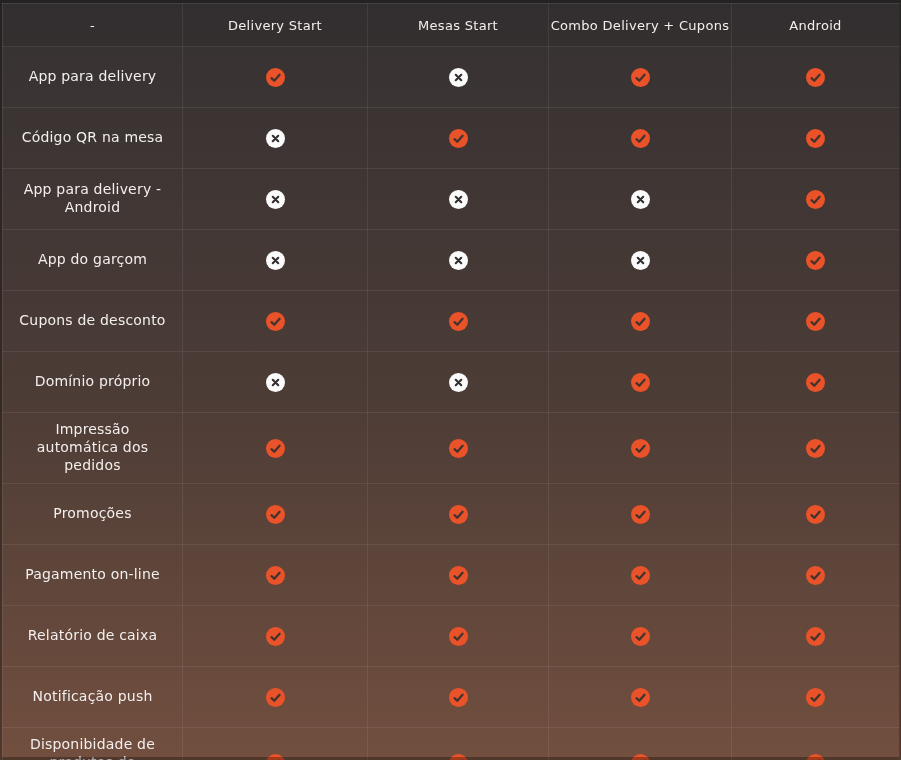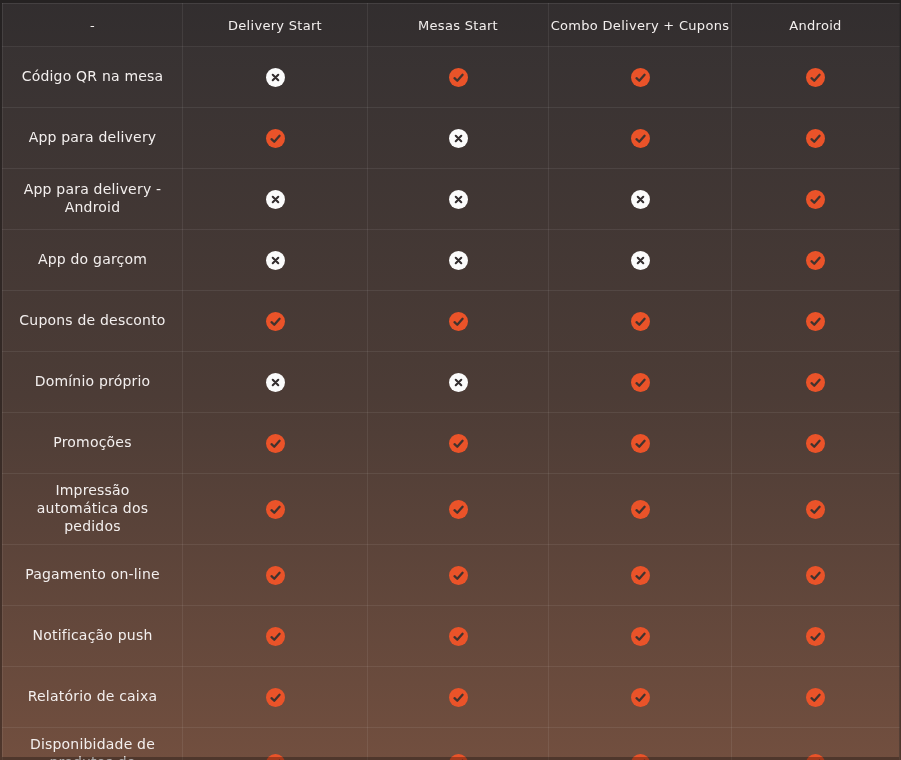--- a/index.html
+++ b/index.html
@@ -79,58 +79,58 @@
       <tr>
         <th>-</th>
         <th>Delivery Start</th>
         <th>Mesas Start</th>
         <th>Combo Delivery + Cupons</th>
         <th>Android</th>
       </tr>
     </thead>
     <tbody>
         <tr>
+    <td class="feature">App para delivery</td>
+    <td class="cell"><span class="icon"><svg width="19" height="19" viewBox="0 0 20 20" xmlns="http://www.w3.org/2000/svg">
+    <circle cx="10" cy="10" r="10" fill="var(--check-circle, #ea5329)"></circle>
+    <path d="M5.8 10.7 L8.7 13.4 L14.3 7.1" fill="none" stroke="var(--check-mark, #41332e)" stroke-width="2.4" stroke-linecap="round" stroke-linejoin="round"></path>
+  </svg></span></td>
+    <td class="cell"><span class="icon"><svg width="19" height="19" viewBox="0 0 20 20" xmlns="http://www.w3.org/2000/svg">
+    <circle cx="10" cy="10" r="10" fill="var(--x-circle, #fbfbfb)"></circle>
+    <path d="M7.1 7.1 L12.9 12.9 M12.9 7.1 L7.1 12.9" fill="none" stroke="var(--x-mark, #322c2d)" stroke-width="2.2" stroke-linecap="round"></path>
+  </svg></span></td>
+    <td class="cell"><span class="icon"><svg width="19" height="19" viewBox="0 0 20 20" xmlns="http://www.w3.org/2000/svg">
+    <circle cx="10" cy="10" r="10" fill="var(--check-circle, #ea5329)"></circle>
+    <path d="M5.8 10.7 L8.7 13.4 L14.3 7.1" fill="none" stroke="var(--check-mark, #41332e)" stroke-width="2.4" stroke-linecap="round" stroke-linejoin="round"></path>
+  </svg></span></td>
+    <td class="cell"><span class="icon"><svg width="19" height="19" viewBox="0 0 20 20" xmlns="http://www.w3.org/2000/svg">
+    <circle cx="10" cy="10" r="10" fill="var(--check-circle, #ea5329)"></circle>
+    <path d="M5.8 10.7 L8.7 13.4 L14.3 7.1" fill="none" stroke="var(--check-mark, #41332e)" stroke-width="2.4" stroke-linecap="round" stroke-linejoin="round"></path>
+  </svg></span></td>
+  </tr>
+        <tr>
     <td class="feature">Código QR na mesa</td>
     <td class="cell"><span class="icon"><svg width="19" height="19" viewBox="0 0 20 20" xmlns="http://www.w3.org/2000/svg">
     <circle cx="10" cy="10" r="10" fill="var(--x-circle, #fbfbfb)"></circle>
     <path d="M7.1 7.1 L12.9 12.9 M12.9 7.1 L7.1 12.9" fill="none" stroke="var(--x-mark, #322c2d)" stroke-width="2.2" stroke-linecap="round"></path>
   </svg></span></td>
     <td class="cell"><span class="icon"><svg width="19" height="19" viewBox="0 0 20 20" xmlns="http://www.w3.org/2000/svg">
     <circle cx="10" cy="10" r="10" fill="var(--check-circle, #ea5329)"></circle>
     <path d="M5.8 10.7 L8.7 13.4 L14.3 7.1" fill="none" stroke="var(--check-mark, #41332e)" stroke-width="2.4" stroke-linecap="round" stroke-linejoin="round"></path>
   </svg></span></td>
     <td class="cell"><span class="icon"><svg width="19" height="19" viewBox="0 0 20 20" xmlns="http://www.w3.org/2000/svg">
     <circle cx="10" cy="10" r="10" fill="var(--check-circle, #ea5329)"></circle>
     <path d="M5.8 10.7 L8.7 13.4 L14.3 7.1" fill="none" stroke="var(--check-mark, #41332e)" stroke-width="2.4" stroke-linecap="round" stroke-linejoin="round"></path>
   </svg></span></td>
     <td class="cell"><span class="icon"><svg width="19" height="19" viewBox="0 0 20 20" xmlns="http://www.w3.org/2000/svg">
     <circle cx="10" cy="10" r="10" fill="var(--check-circle, #ea5329)"></circle>
     <path d="M5.8 10.7 L8.7 13.4 L14.3 7.1" fill="none" stroke="var(--check-mark, #41332e)" stroke-width="2.4" stroke-linecap="round" stroke-linejoin="round"></path>
   </svg></span></td>
   </tr>
         <tr>
-    <td class="feature">App para delivery</td>
-    <td class="cell"><span class="icon"><svg width="19" height="19" viewBox="0 0 20 20" xmlns="http://www.w3.org/2000/svg">
-    <circle cx="10" cy="10" r="10" fill="var(--check-circle, #ea5329)"></circle>
-    <path d="M5.8 10.7 L8.7 13.4 L14.3 7.1" fill="none" stroke="var(--check-mark, #41332e)" stroke-width="2.4" stroke-linecap="round" stroke-linejoin="round"></path>
-  </svg></span></td>
-    <td class="cell"><span class="icon"><svg width="19" height="19" viewBox="0 0 20 20" xmlns="http://www.w3.org/2000/svg">
-    <circle cx="10" cy="10" r="10" fill="var(--x-circle, #fbfbfb)"></circle>
-    <path d="M7.1 7.1 L12.9 12.9 M12.9 7.1 L7.1 12.9" fill="none" stroke="var(--x-mark, #322c2d)" stroke-width="2.2" stroke-linecap="round"></path>
-  </svg></span></td>
-    <td class="cell"><span class="icon"><svg width="19" height="19" viewBox="0 0 20 20" xmlns="http://www.w3.org/2000/svg">
-    <circle cx="10" cy="10" r="10" fill="var(--check-circle, #ea5329)"></circle>
-    <path d="M5.8 10.7 L8.7 13.4 L14.3 7.1" fill="none" stroke="var(--check-mark, #41332e)" stroke-width="2.4" stroke-linecap="round" stroke-linejoin="round"></path>
-  </svg></span></td>
-    <td class="cell"><span class="icon"><svg width="19" height="19" viewBox="0 0 20 20" xmlns="http://www.w3.org/2000/svg">
-    <circle cx="10" cy="10" r="10" fill="var(--check-circle, #ea5329)"></circle>
-    <path d="M5.8 10.7 L8.7 13.4 L14.3 7.1" fill="none" stroke="var(--check-mark, #41332e)" stroke-width="2.4" stroke-linecap="round" stroke-linejoin="round"></path>
-  </svg></span></td>
-  </tr>
-        <tr>
     <td class="feature">App para delivery - Android</td>
     <td class="cell"><span class="icon"><svg width="19" height="19" viewBox="0 0 20 20" xmlns="http://www.w3.org/2000/svg">
     <circle cx="10" cy="10" r="10" fill="var(--x-circle, #fbfbfb)"></circle>
     <path d="M7.1 7.1 L12.9 12.9 M12.9 7.1 L7.1 12.9" fill="none" stroke="var(--x-mark, #322c2d)" stroke-width="2.2" stroke-linecap="round"></path>
   </svg></span></td>
     <td class="cell"><span class="icon"><svg width="19" height="19" viewBox="0 0 20 20" xmlns="http://www.w3.org/2000/svg">
     <circle cx="10" cy="10" r="10" fill="var(--x-circle, #fbfbfb)"></circle>
     <path d="M7.1 7.1 L12.9 12.9 M12.9 7.1 L7.1 12.9" fill="none" stroke="var(--x-mark, #322c2d)" stroke-width="2.2" stroke-linecap="round"></path>
   </svg></span></td>
     <td class="cell"><span class="icon"><svg width="19" height="19" viewBox="0 0 20 20" xmlns="http://www.w3.org/2000/svg">
@@ -193,97 +193,97 @@
     <td class="cell"><span class="icon"><svg width="19" height="19" viewBox="0 0 20 20" xmlns="http://www.w3.org/2000/svg">
     <circle cx="10" cy="10" r="10" fill="var(--check-circle, #ea5329)"></circle>
     <path d="M5.8 10.7 L8.7 13.4 L14.3 7.1" fill="none" stroke="var(--check-mark, #41332e)" stroke-width="2.4" stroke-linecap="round" stroke-linejoin="round"></path>
   </svg></span></td>
     <td class="cell"><span class="icon"><svg width="19" height="19" viewBox="0 0 20 20" xmlns="http://www.w3.org/2000/svg">
     <circle cx="10" cy="10" r="10" fill="var(--check-circle, #ea5329)"></circle>
     <path d="M5.8 10.7 L8.7 13.4 L14.3 7.1" fill="none" stroke="var(--check-mark, #41332e)" stroke-width="2.4" stroke-linecap="round" stroke-linejoin="round"></path>
   </svg></span></td>
   </tr>
         <tr>
+    <td class="feature">Impressão automática dos pedidos</td>
+    <td class="cell"><span class="icon"><svg width="19" height="19" viewBox="0 0 20 20" xmlns="http://www.w3.org/2000/svg">
+    <circle cx="10" cy="10" r="10" fill="var(--check-circle, #ea5329)"></circle>
+    <path d="M5.8 10.7 L8.7 13.4 L14.3 7.1" fill="none" stroke="var(--check-mark, #41332e)" stroke-width="2.4" stroke-linecap="round" stroke-linejoin="round"></path>
+  </svg></span></td>
+    <td class="cell"><span class="icon"><svg width="19" height="19" viewBox="0 0 20 20" xmlns="http://www.w3.org/2000/svg">
+    <circle cx="10" cy="10" r="10" fill="var(--check-circle, #ea5329)"></circle>
+    <path d="M5.8 10.7 L8.7 13.4 L14.3 7.1" fill="none" stroke="var(--check-mark, #41332e)" stroke-width="2.4" stroke-linecap="round" stroke-linejoin="round"></path>
+  </svg></span></td>
+    <td class="cell"><span class="icon"><svg width="19" height="19" viewBox="0 0 20 20" xmlns="http://www.w3.org/2000/svg">
+    <circle cx="10" cy="10" r="10" fill="var(--check-circle, #ea5329)"></circle>
+    <path d="M5.8 10.7 L8.7 13.4 L14.3 7.1" fill="none" stroke="var(--check-mark, #41332e)" stroke-width="2.4" stroke-linecap="round" stroke-linejoin="round"></path>
+  </svg></span></td>
+    <td class="cell"><span class="icon"><svg width="19" height="19" viewBox="0 0 20 20" xmlns="http://www.w3.org/2000/svg">
+    <circle cx="10" cy="10" r="10" fill="var(--check-circle, #ea5329)"></circle>
+    <path d="M5.8 10.7 L8.7 13.4 L14.3 7.1" fill="none" stroke="var(--check-mark, #41332e)" stroke-width="2.4" stroke-linecap="round" stroke-linejoin="round"></path>
+  </svg></span></td>
+  </tr>
+        <tr>
     <td class="feature">Promoções</td>
     <td class="cell"><span class="icon"><svg width="19" height="19" viewBox="0 0 20 20" xmlns="http://www.w3.org/2000/svg">
     <circle cx="10" cy="10" r="10" fill="var(--check-circle, #ea5329)"></circle>
     <path d="M5.8 10.7 L8.7 13.4 L14.3 7.1" fill="none" stroke="var(--check-mark, #41332e)" stroke-width="2.4" stroke-linecap="round" stroke-linejoin="round"></path>
   </svg></span></td>
     <td class="cell"><span class="icon"><svg width="19" height="19" viewBox="0 0 20 20" xmlns="http://www.w3.org/2000/svg">
     <circle cx="10" cy="10" r="10" fill="var(--check-circle, #ea5329)"></circle>
     <path d="M5.8 10.7 L8.7 13.4 L14.3 7.1" fill="none" stroke="var(--check-mark, #41332e)" stroke-width="2.4" stroke-linecap="round" stroke-linejoin="round"></path>
   </svg></span></td>
     <td class="cell"><span class="icon"><svg width="19" height="19" viewBox="0 0 20 20" xmlns="http://www.w3.org/2000/svg">
     <circle cx="10" cy="10" r="10" fill="var(--check-circle, #ea5329)"></circle>
     <path d="M5.8 10.7 L8.7 13.4 L14.3 7.1" fill="none" stroke="var(--check-mark, #41332e)" stroke-width="2.4" stroke-linecap="round" stroke-linejoin="round"></path>
   </svg></span></td>
     <td class="cell"><span class="icon"><svg width="19" height="19" viewBox="0 0 20 20" xmlns="http://www.w3.org/2000/svg">
     <circle cx="10" cy="10" r="10" fill="var(--check-circle, #ea5329)"></circle>
     <path d="M5.8 10.7 L8.7 13.4 L14.3 7.1" fill="none" stroke="var(--check-mark, #41332e)" stroke-width="2.4" stroke-linecap="round" stroke-linejoin="round"></path>
   </svg></span></td>
   </tr>
         <tr>
-    <td class="feature">Impressão automática dos pedidos</td>
-    <td class="cell"><span class="icon"><svg width="19" height="19" viewBox="0 0 20 20" xmlns="http://www.w3.org/2000/svg">
-    <circle cx="10" cy="10" r="10" fill="var(--check-circle, #ea5329)"></circle>
-    <path d="M5.8 10.7 L8.7 13.4 L14.3 7.1" fill="none" stroke="var(--check-mark, #41332e)" stroke-width="2.4" stroke-linecap="round" stroke-linejoin="round"></path>
-  </svg></span></td>
-    <td class="cell"><span class="icon"><svg width="19" height="19" viewBox="0 0 20 20" xmlns="http://www.w3.org/2000/svg">
-    <circle cx="10" cy="10" r="10" fill="var(--check-circle, #ea5329)"></circle>
-    <path d="M5.8 10.7 L8.7 13.4 L14.3 7.1" fill="none" stroke="var(--check-mark, #41332e)" stroke-width="2.4" stroke-linecap="round" stroke-linejoin="round"></path>
-  </svg></span></td>
-    <td class="cell"><span class="icon"><svg width="19" height="19" viewBox="0 0 20 20" xmlns="http://www.w3.org/2000/svg">
-    <circle cx="10" cy="10" r="10" fill="var(--check-circle, #ea5329)"></circle>
-    <path d="M5.8 10.7 L8.7 13.4 L14.3 7.1" fill="none" stroke="var(--check-mark, #41332e)" stroke-width="2.4" stroke-linecap="round" stroke-linejoin="round"></path>
-  </svg></span></td>
-    <td class="cell"><span class="icon"><svg width="19" height="19" viewBox="0 0 20 20" xmlns="http://www.w3.org/2000/svg">
-    <circle cx="10" cy="10" r="10" fill="var(--check-circle, #ea5329)"></circle>
-    <path d="M5.8 10.7 L8.7 13.4 L14.3 7.1" fill="none" stroke="var(--check-mark, #41332e)" stroke-width="2.4" stroke-linecap="round" stroke-linejoin="round"></path>
-  </svg></span></td>
-  </tr>
-        <tr>
     <td class="feature">Pagamento on-line</td>
     <td class="cell"><span class="icon"><svg width="19" height="19" viewBox="0 0 20 20" xmlns="http://www.w3.org/2000/svg">
     <circle cx="10" cy="10" r="10" fill="var(--check-circle, #ea5329)"></circle>
     <path d="M5.8 10.7 L8.7 13.4 L14.3 7.1" fill="none" stroke="var(--check-mark, #41332e)" stroke-width="2.4" stroke-linecap="round" stroke-linejoin="round"></path>
   </svg></span></td>
     <td class="cell"><span class="icon"><svg width="19" height="19" viewBox="0 0 20 20" xmlns="http://www.w3.org/2000/svg">
     <circle cx="10" cy="10" r="10" fill="var(--check-circle, #ea5329)"></circle>
     <path d="M5.8 10.7 L8.7 13.4 L14.3 7.1" fill="none" stroke="var(--check-mark, #41332e)" stroke-width="2.4" stroke-linecap="round" stroke-linejoin="round"></path>
   </svg></span></td>
     <td class="cell"><span class="icon"><svg width="19" height="19" viewBox="0 0 20 20" xmlns="http://www.w3.org/2000/svg">
     <circle cx="10" cy="10" r="10" fill="var(--check-circle, #ea5329)"></circle>
     <path d="M5.8 10.7 L8.7 13.4 L14.3 7.1" fill="none" stroke="var(--check-mark, #41332e)" stroke-width="2.4" stroke-linecap="round" stroke-linejoin="round"></path>
   </svg></span></td>
     <td class="cell"><span class="icon"><svg width="19" height="19" viewBox="0 0 20 20" xmlns="http://www.w3.org/2000/svg">
     <circle cx="10" cy="10" r="10" fill="var(--check-circle, #ea5329)"></circle>
     <path d="M5.8 10.7 L8.7 13.4 L14.3 7.1" fill="none" stroke="var(--check-mark, #41332e)" stroke-width="2.4" stroke-linecap="round" stroke-linejoin="round"></path>
   </svg></span></td>
   </tr>
         <tr>
+    <td class="feature">Relatório de caixa</td>
+    <td class="cell"><span class="icon"><svg width="19" height="19" viewBox="0 0 20 20" xmlns="http://www.w3.org/2000/svg">
+    <circle cx="10" cy="10" r="10" fill="var(--check-circle, #ea5329)"></circle>
+    <path d="M5.8 10.7 L8.7 13.4 L14.3 7.1" fill="none" stroke="var(--check-mark, #41332e)" stroke-width="2.4" stroke-linecap="round" stroke-linejoin="round"></path>
+  </svg></span></td>
+    <td class="cell"><span class="icon"><svg width="19" height="19" viewBox="0 0 20 20" xmlns="http://www.w3.org/2000/svg">
+    <circle cx="10" cy="10" r="10" fill="var(--check-circle, #ea5329)"></circle>
+    <path d="M5.8 10.7 L8.7 13.4 L14.3 7.1" fill="none" stroke="var(--check-mark, #41332e)" stroke-width="2.4" stroke-linecap="round" stroke-linejoin="round"></path>
+  </svg></span></td>
+    <td class="cell"><span class="icon"><svg width="19" height="19" viewBox="0 0 20 20" xmlns="http://www.w3.org/2000/svg">
+    <circle cx="10" cy="10" r="10" fill="var(--check-circle, #ea5329)"></circle>
+    <path d="M5.8 10.7 L8.7 13.4 L14.3 7.1" fill="none" stroke="var(--check-mark, #41332e)" stroke-width="2.4" stroke-linecap="round" stroke-linejoin="round"></path>
+  </svg></span></td>
+    <td class="cell"><span class="icon"><svg width="19" height="19" viewBox="0 0 20 20" xmlns="http://www.w3.org/2000/svg">
+    <circle cx="10" cy="10" r="10" fill="var(--check-circle, #ea5329)"></circle>
+    <path d="M5.8 10.7 L8.7 13.4 L14.3 7.1" fill="none" stroke="var(--check-mark, #41332e)" stroke-width="2.4" stroke-linecap="round" stroke-linejoin="round"></path>
+  </svg></span></td>
+  </tr>
+        <tr>
     <td class="feature">Notificação push</td>
-    <td class="cell"><span class="icon"><svg width="19" height="19" viewBox="0 0 20 20" xmlns="http://www.w3.org/2000/svg">
-    <circle cx="10" cy="10" r="10" fill="var(--check-circle, #ea5329)"></circle>
-    <path d="M5.8 10.7 L8.7 13.4 L14.3 7.1" fill="none" stroke="var(--check-mark, #41332e)" stroke-width="2.4" stroke-linecap="round" stroke-linejoin="round"></path>
-  </svg></span></td>
-    <td class="cell"><span class="icon"><svg width="19" height="19" viewBox="0 0 20 20" xmlns="http://www.w3.org/2000/svg">
-    <circle cx="10" cy="10" r="10" fill="var(--check-circle, #ea5329)"></circle>
-    <path d="M5.8 10.7 L8.7 13.4 L14.3 7.1" fill="none" stroke="var(--check-mark, #41332e)" stroke-width="2.4" stroke-linecap="round" stroke-linejoin="round"></path>
-  </svg></span></td>
-    <td class="cell"><span class="icon"><svg width="19" height="19" viewBox="0 0 20 20" xmlns="http://www.w3.org/2000/svg">
-    <circle cx="10" cy="10" r="10" fill="var(--check-circle, #ea5329)"></circle>
-    <path d="M5.8 10.7 L8.7 13.4 L14.3 7.1" fill="none" stroke="var(--check-mark, #41332e)" stroke-width="2.4" stroke-linecap="round" stroke-linejoin="round"></path>
-  </svg></span></td>
-    <td class="cell"><span class="icon"><svg width="19" height="19" viewBox="0 0 20 20" xmlns="http://www.w3.org/2000/svg">
-    <circle cx="10" cy="10" r="10" fill="var(--check-circle, #ea5329)"></circle>
-    <path d="M5.8 10.7 L8.7 13.4 L14.3 7.1" fill="none" stroke="var(--check-mark, #41332e)" stroke-width="2.4" stroke-linecap="round" stroke-linejoin="round"></path>
-  </svg></span></td>
-  </tr>
-        <tr>
-    <td class="feature">Relatório de caixa</td>
     <td class="cell"><span class="icon"><svg width="19" height="19" viewBox="0 0 20 20" xmlns="http://www.w3.org/2000/svg">
     <circle cx="10" cy="10" r="10" fill="var(--check-circle, #ea5329)"></circle>
     <path d="M5.8 10.7 L8.7 13.4 L14.3 7.1" fill="none" stroke="var(--check-mark, #41332e)" stroke-width="2.4" stroke-linecap="round" stroke-linejoin="round"></path>
   </svg></span></td>
     <td class="cell"><span class="icon"><svg width="19" height="19" viewBox="0 0 20 20" xmlns="http://www.w3.org/2000/svg">
     <circle cx="10" cy="10" r="10" fill="var(--check-circle, #ea5329)"></circle>
     <path d="M5.8 10.7 L8.7 13.4 L14.3 7.1" fill="none" stroke="var(--check-mark, #41332e)" stroke-width="2.4" stroke-linecap="round" stroke-linejoin="round"></path>
   </svg></span></td>
     <td class="cell"><span class="icon"><svg width="19" height="19" viewBox="0 0 20 20" xmlns="http://www.w3.org/2000/svg">
     <circle cx="10" cy="10" r="10" fill="var(--check-circle, #ea5329)"></circle>

